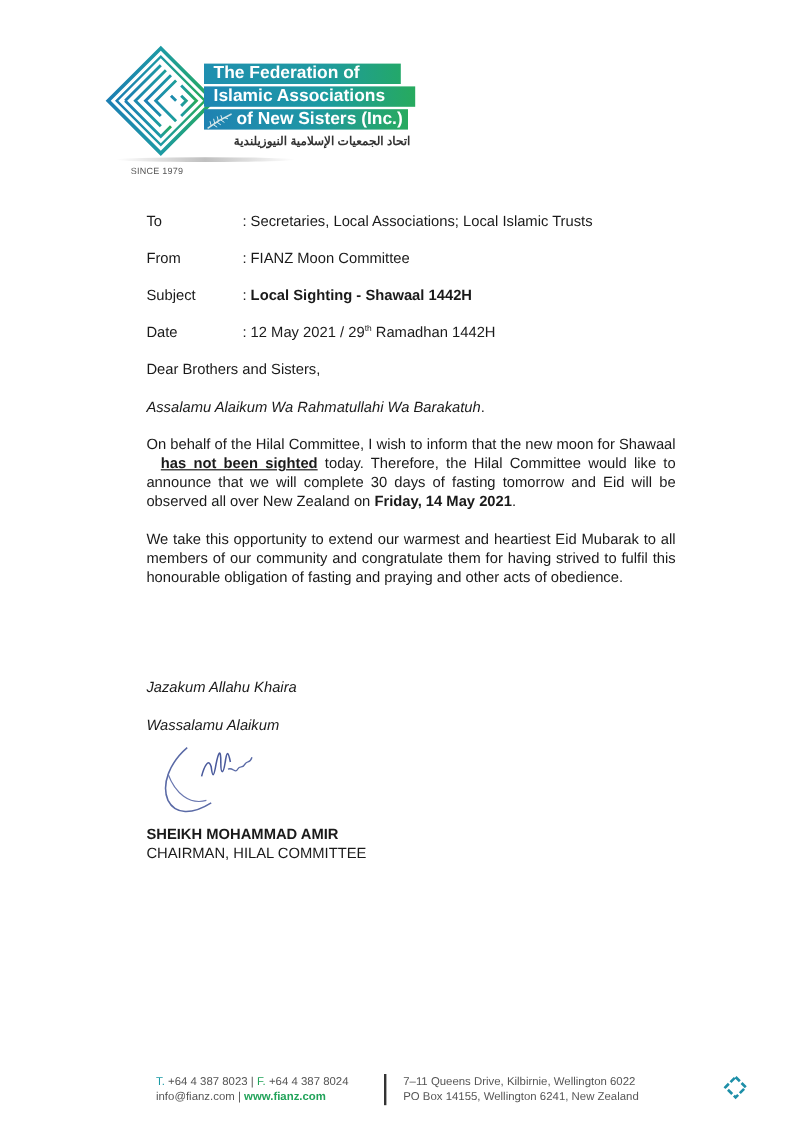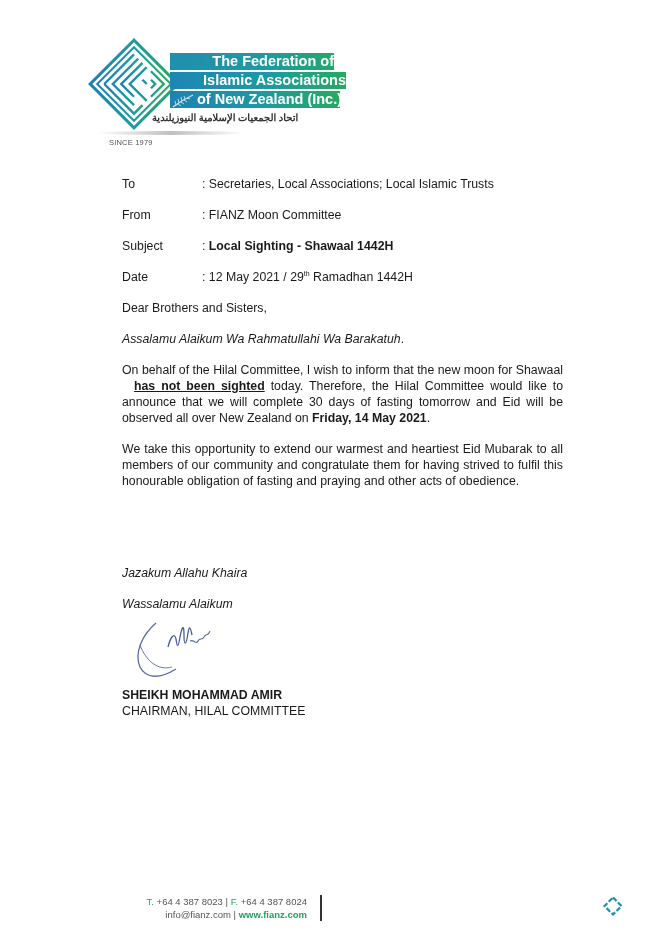--- a/index.html
+++ b/index.html
@@ -4,30 +4,30 @@
 <style>
   html, body { margin: 0; padding: 0; background: #ffffff; }
   body { width: 668px; height: 945px; position: relative; overflow: hidden;
          font-family: "Liberation Sans", sans-serif; color: #1a1a1a; }
   .page { position: absolute; left: 0; top: 0; width: 668px; height: 945px; background: #fff; }
 
   
   .logo { position: absolute; left: 86px; top: 36px; width: 270px; height: 110px; }
   .logo-mark { position: absolute; left: 0; top: 0; width: 96px; height: 96px; }
   .bar { position: absolute; height: 17px; color: #fff; font-weight: bold;
-         font-size: 14.5px; line-height: 17px; white-space: nowrap; padding-left: 8px; box-sizing: border-box; text-align: right; }
+         font-size: 14.5px; line-height: 17px; white-space: nowrap; padding-left: 8px; box-sizing: border-box; }
   .bar1 { left: 84px; top: 17px; width: 164px;
           background: linear-gradient(90deg, #1f8fb0 0%, #1f9aa0 60%, #23a86a 100%); }
   .bar2 { left: 84px; top: 36px; width: 176px; 
           background: linear-gradient(90deg, #1d86b4 0%, #1c9aa3 55%, #27aa5e 100%); }
   .bar3 { left: 84px; top: 55px; width: 170px; padding-left: 27px;
           background: linear-gradient(90deg, #1f82b2 0%, #1e96a6 50%, #27aa5e 100%); }
   .fern { position: absolute; left: 86px; top: 58px; width: 22px; height: 14px; }
   .arabic { position: absolute; left: 66px; top: 76px; width: 190px; font-size: 10px;
-            color: #333; direction: rtl; text-align: left; white-space: nowrap; font-weight: bold; font-family: Liberation Serif, serif; }
+            color: #333; direction: rtl; text-align: right; white-space: nowrap; font-weight: bold; }
   .logo-shadow { position: absolute; left: 10px; top: 95px; width: 150px; height: 4px;
                  background: linear-gradient(90deg, rgba(0,0,0,0) 0%, rgba(0,0,0,0.25) 50%, rgba(0,0,0,0) 100%);
                  border-radius: 50%; }
   .since { position: absolute; left: 109px; top: 138px; font-size: 7.5px; color: #555; letter-spacing: 0.2px; }
 
   
   .memo { position: absolute; left: 122px; top: 177px; font-size: 12.3px; }
   .memo-row { position: relative; height: 31px; }
   .memo-label { position: absolute; left: 0; top: 0; }
   .memo-value { position: absolute; left: 80px; top: 0; white-space: nowrap; }
@@ -37,21 +37,21 @@
   .justify { text-align: justify; text-align-last: left; }
   .italic { font-style: italic; }
   .u-bold { font-weight: bold; text-decoration: underline; padding-left: 12px; }
   .bold { font-weight: bold; }
 
   .signature { position: absolute; left: 132px; top: 617px; width: 100px; height: 70px; }
   .sign-name { position: absolute; left: 122px; top: 688px; font-size: 12.3px; font-weight: bold; }
   .sign-title { position: absolute; left: 122px; top: 704px; font-size: 12.3px; }
 
   
-  .footer-left { position: absolute; left: 130px; top: 895px; width: 177px; text-align: right;
+  .footer-left { position: absolute; left: 130px; top: 895px; width: 177px; 
                  font-size: 9.5px; color: #555; line-height: 13px; white-space: nowrap; }
   .teal { color: #1a9aa5; }
   .green { color: #22a35a; font-weight: bold; }
   .footer-divider { position: absolute; left: 320px; top: 895px; width: 1.5px; height: 26px; background: #333; }
   .footer-right { position: absolute; left: 336px; top: 895px; font-size: 9.5px; color: #555;
                   line-height: 13px; white-space: nowrap; }
   .footer-mark { position: absolute; left: 601px; top: 894px; width: 24px; height: 24px; }
 </style>
 </head>
 <body>
@@ -73,21 +73,21 @@
         <g stroke="url(#lg)" stroke-width="2.4" fill="none">
           <path d="M-21 -21 L-21 21 M-15 -21 L-15 15 L15 15"></path>
           <path d="M-9 -21 L-9 9 L9 9 M-3 -21 L-3 3 L21 3"></path>
           <path d="M3 -21 L21 -21 L21 -3 M9 -15 L15 -15 L15 -9 M3 -9 L9 -9"></path>
           <path d="M-21 21 L21 21 L21 9"></path>
         </g>
       </g>
     </svg>
     <div class="bar bar1">The Federation of</div>
     <div class="bar bar2">Islamic Associations</div>
-    <div class="bar bar3">of New Zealand (Inc.)</div>
+    <div class="bar bar3">of New Sisters (Inc.)</div>
     <svg class="fern" viewBox="0 0 22 14">
       <path d="M1 13 Q10 6 21 1" stroke="#cfe3e6" stroke-width="1.2" fill="none"></path>
       <path d="M4 11 l-1 -4 M7 9 l-1 -4 M10 7 l-1 -4 M13 5 l-1 -3 M6 10 l3 2 M9 8 l3 2 M12 6 l3 2 M15 4 l3 1" stroke="#e6f1f2" stroke-width="0.8"></path>
     </svg>
     <div class="arabic">اتحاد الجمعيات الإسلامية النيوزيلندية</div>
     <div class="logo-shadow"></div>
   </div>
   <div class="since">SINCE 1979</div>
 
   <div class="memo">
@@ -128,18 +128,22 @@
   </svg>
 
   <div class="sign-name">SHEIKH MOHAMMAD AMIR</div>
   <div class="sign-title">CHAIRMAN, HILAL COMMITTEE</div>
 
   <div class="footer-left">
     <div><span class="teal">T.</span><span> +64 4 387 8023 </span><span>| </span><span class="green" style="font-weight:normal;color:#22a35a">F.</span><span> +64 4 387 8024</span></div>
     <div><span>info@fianz.com</span><span> | </span><span class="green">www.fianz.com</span></div>
   </div>
   <div class="footer-divider"></div>
+  <div class="footer-right">
+    <div>7–11 Queens Drive, Kilbirnie, Wellington 6022</div>
+    <div>PO Box 14155, Wellington 6241, New Zealand</div>
+  </div>
   <svg class="footer-mark" viewBox="0 0 24 24">
     <g transform="translate(12,12) rotate(45)">
       <rect x="-6" y="-6" width="12" height="12" fill="none" stroke="#1d8fa8" stroke-width="2.2" stroke-dasharray="5 2"></rect>
     </g>
   </svg>
 </div>
 
 </body></html>

